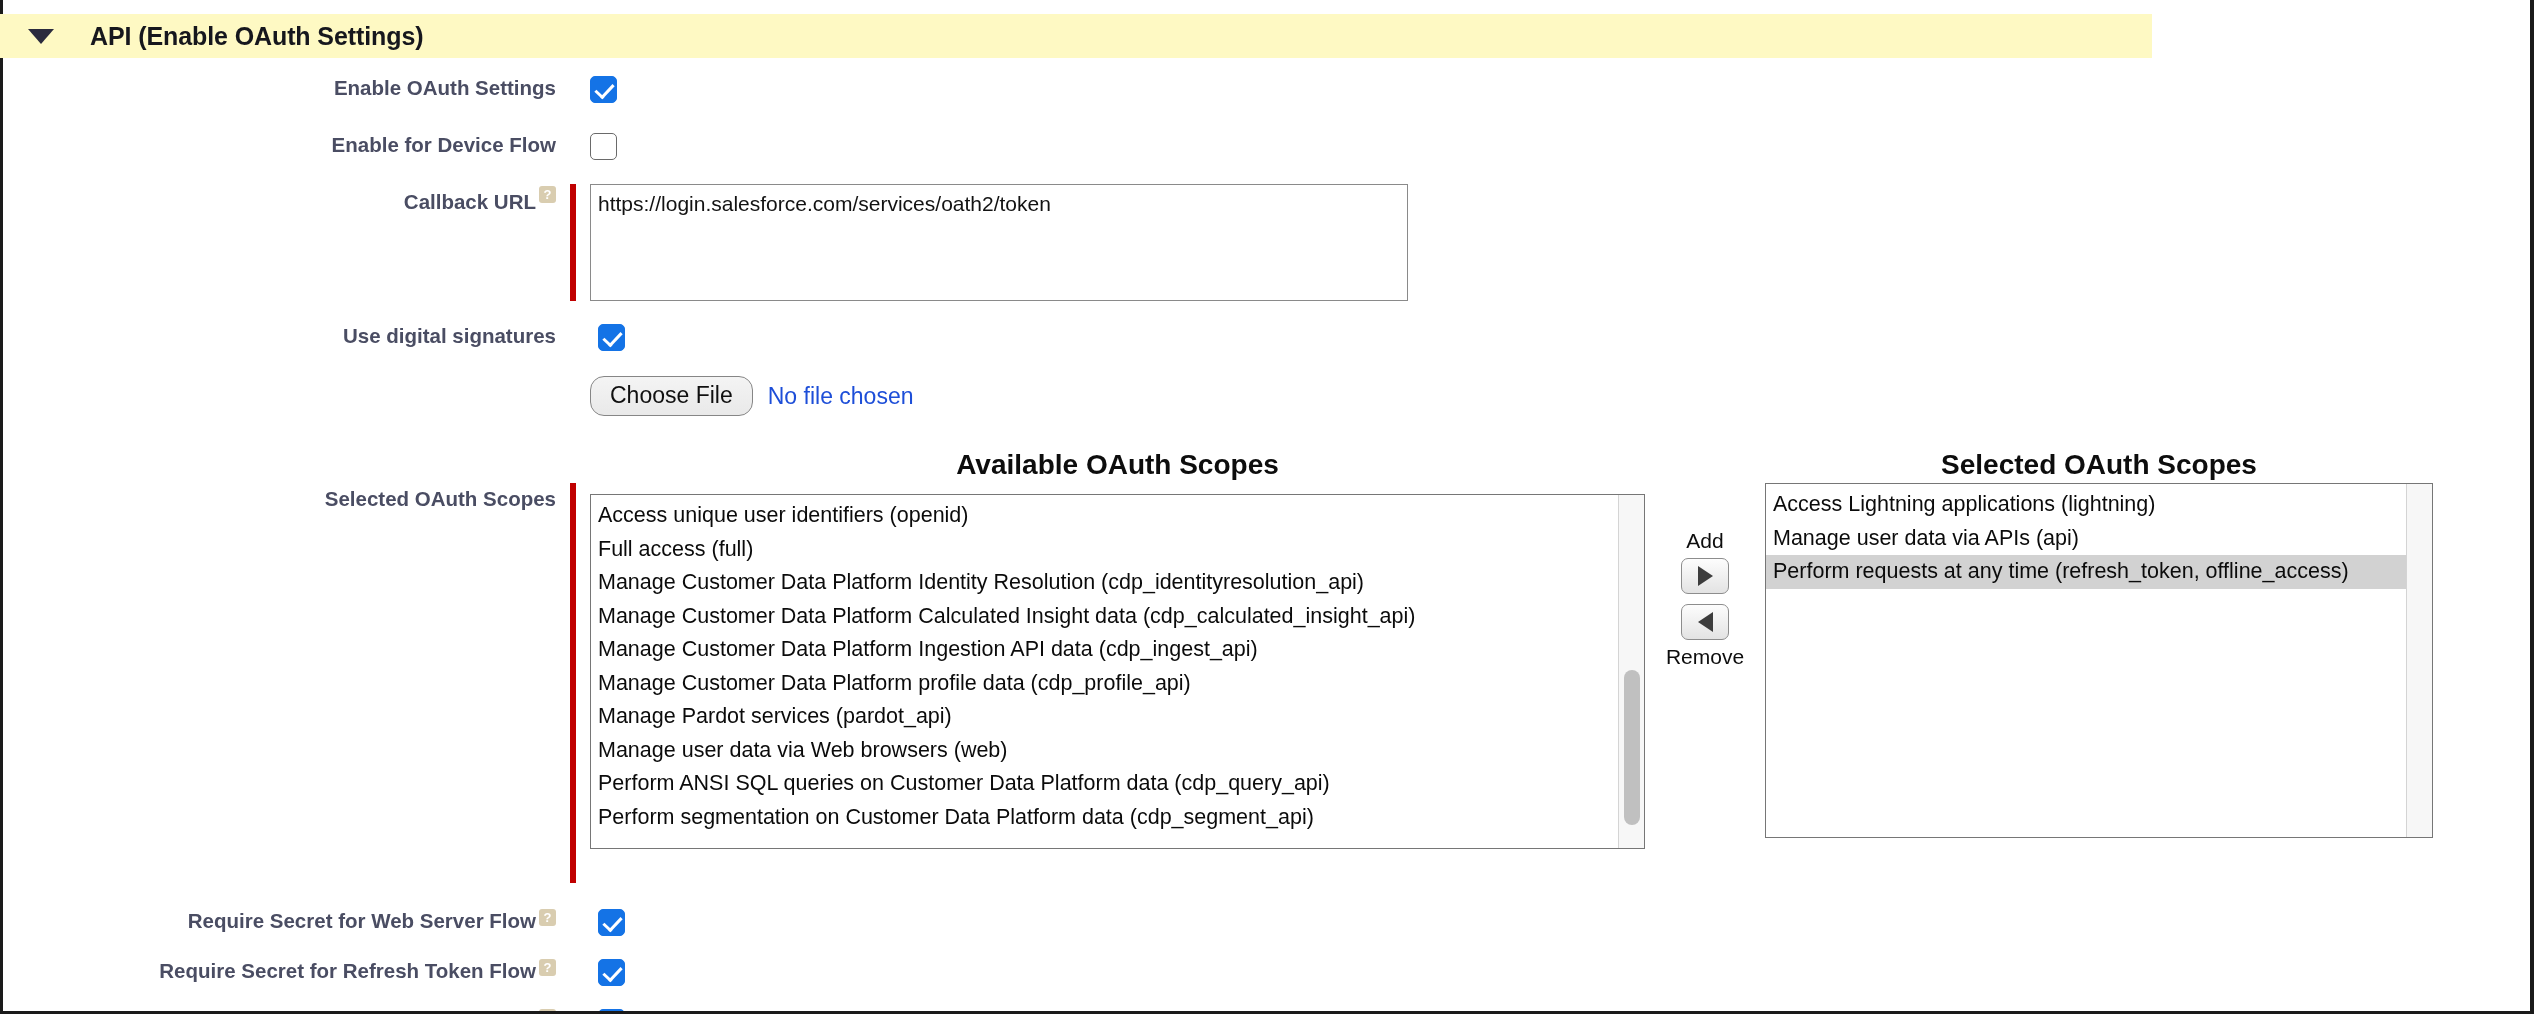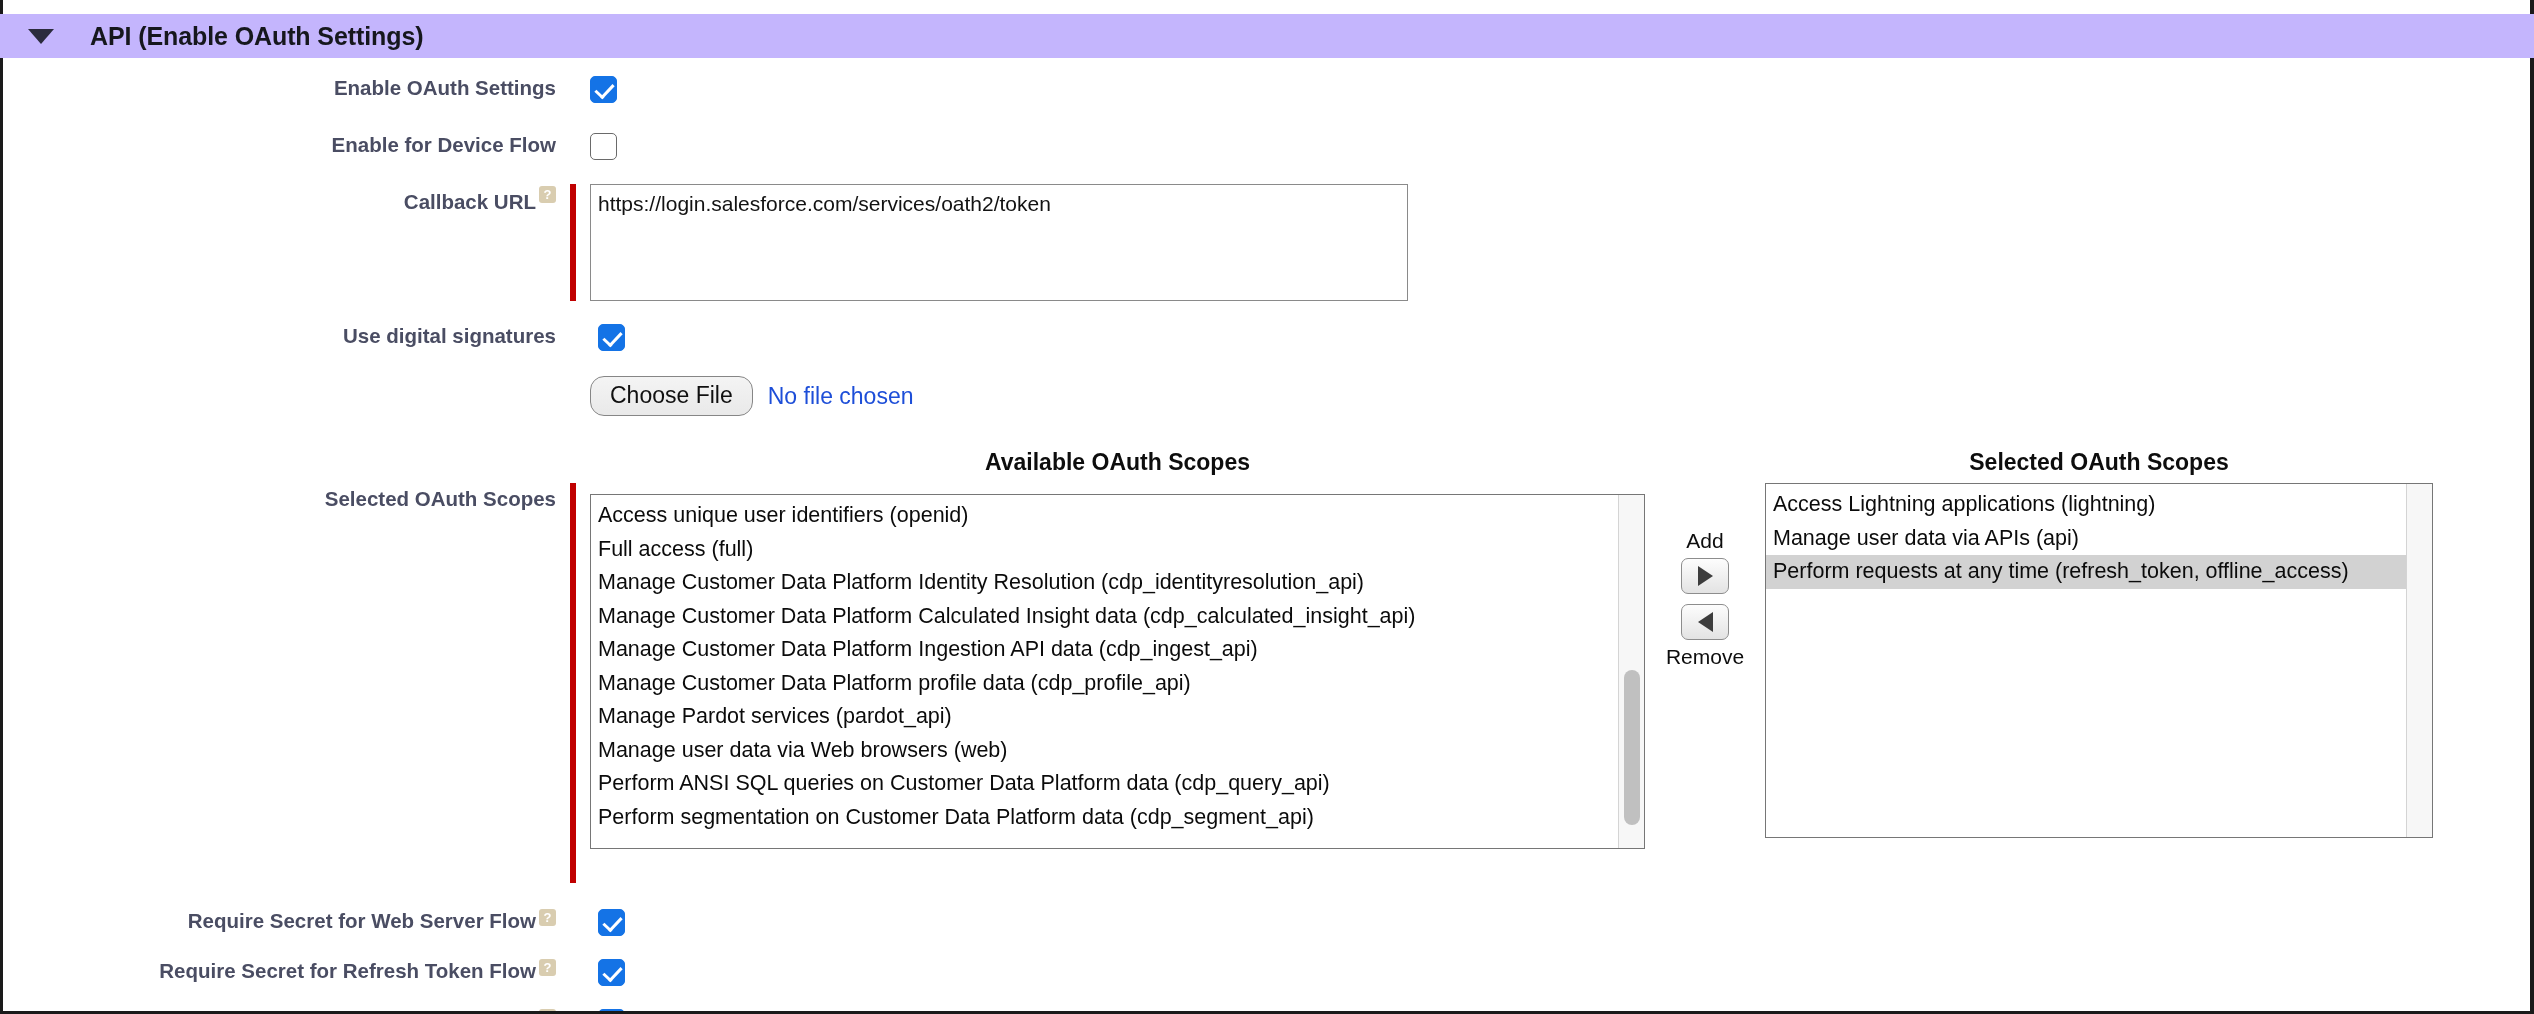--- a/index.html
+++ b/index.html
@@ -11,22 +11,22 @@
     width: 2534px; height: 1014px;
     font-family: "Liberation Sans", sans-serif;
     position: relative;
     overflow: hidden;
   }
 
   
   .section-header {
     position: absolute;
     left: 0; top: 14px;
-    width: 2534px; height: 44px;
-    background: #c4b5fd;
+    width: 2152px; height: 44px;
+    background: #fef9c3;
     display: flex;
     align-items: center;
   }
   .collapse-toggle {
     width: 34px; height: 34px;
     margin-left: 24px;
     display: flex;
     align-items: center;
     justify-content: center;
     cursor: pointer;
@@ -168,21 +168,21 @@
     white-space: nowrap;
   }
 
   
   .dual-list {
     display: flex;
     align-items: flex-start;
   }
   .list-col { display: flex; flex-direction: column; }
   .list-heading {
-    font-size: 23px;
+    font-size: 28px;
     font-weight: bold;
     color: #0d0d0d;
     text-align: center;
     margin-bottom: 8px;
     height: 26px;
     white-space: nowrap;
   }
   .listbox {
     border: 1.6px solid #767676;
     background: #ffffff;

